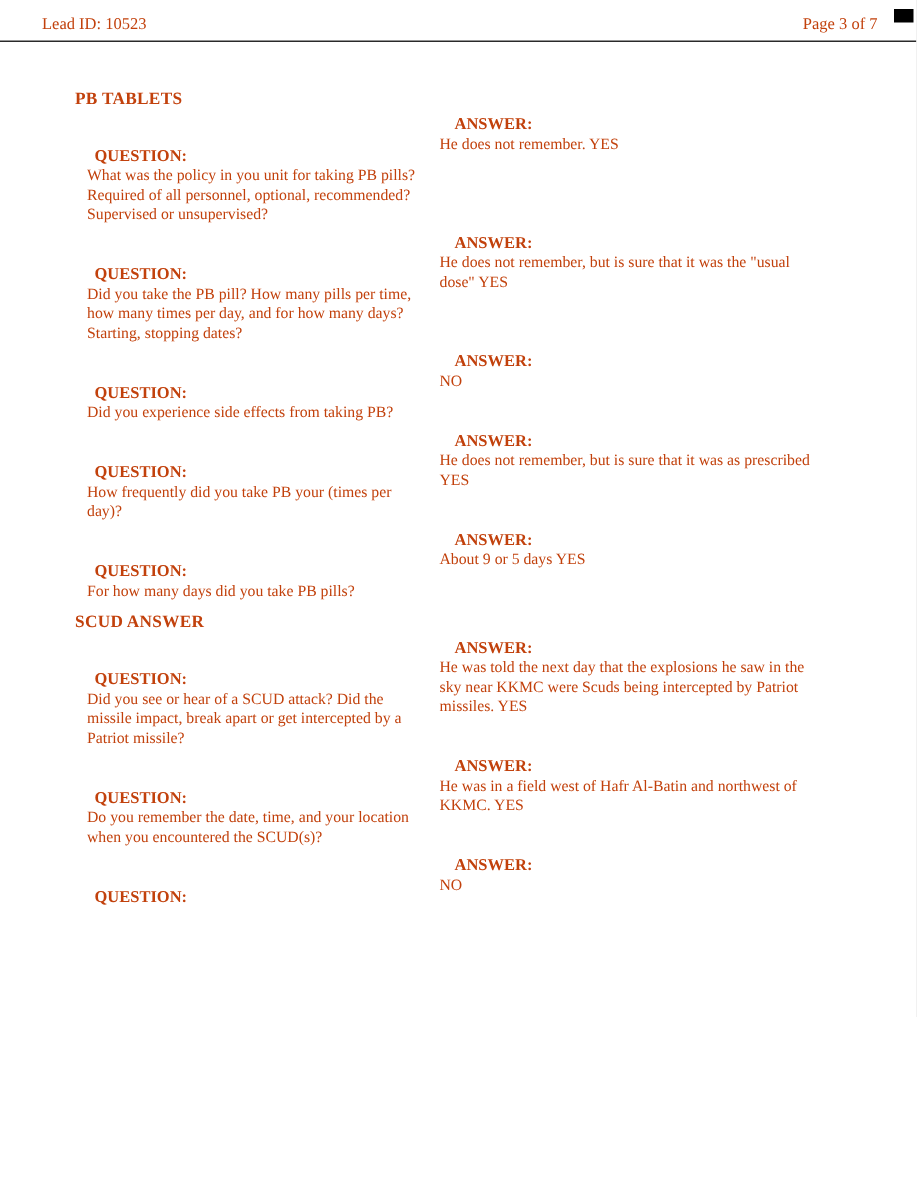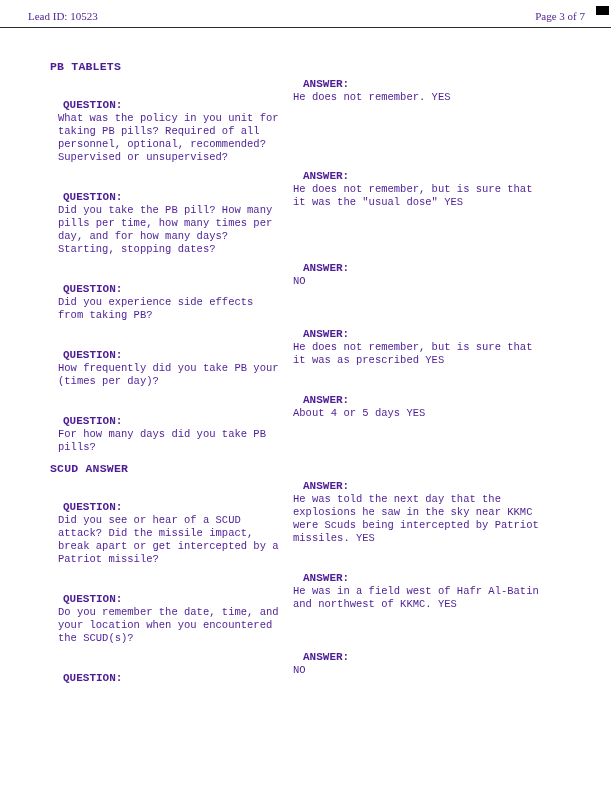--- a/index.html
+++ b/index.html
@@ -6,21 +6,21 @@
     margin: 0;
     padding: 0;
     background: #e8e8e8;
   }
   .page {
     position: relative;
     width: 611px;
     height: 792px;
     background: #ffffff;
     font-family: "Liberation Serif", serif;
-    color: #4c1d95;
+    color: #c2410c;
     overflow: hidden;
     margin: 0 auto;
   }
   .page-header {
     display: flex;
     justify-content: space-between;
     align-items: baseline;
     padding: 10px 26px 0 28px;
     font-size: 11px;
   }
@@ -33,21 +33,20 @@
   .scan-mark {
     position: absolute;
     top: 6px;
     right: 2px;
     width: 13px;
     height: 9px;
     background: #000;
   }
   .content {
     padding: 32px 71px 0 50px;
-    font-family: Liberation Mono, monospace;
   }
   .section-title {
     font-weight: bold;
     font-size: 11.5px;
     margin: 0 0 5px 0;
     letter-spacing: 0.2px;
   }
   .section {
     margin-bottom: 8px;
   }
@@ -144,21 +143,21 @@
         </div>
       </div>
 
       <div class="qa-row">
         <div class="q-col">
           <div class="qa-label">QUESTION:</div>
           <div class="qa-text">For how many days did you take PB pills?</div>
         </div>
         <div class="a-col">
           <div class="qa-label">ANSWER:</div>
-          <div class="qa-text">About 4 or 5 days YES</div>
+          <div class="qa-text">About 9 or 5 days YES</div>
         </div>
       </div>
     </div>
 
     <div class="section">
       <div class="section-title">SCUD ANSWER</div>
 
       <div class="qa-row">
         <div class="q-col">
           <div class="qa-label">QUESTION:</div>

